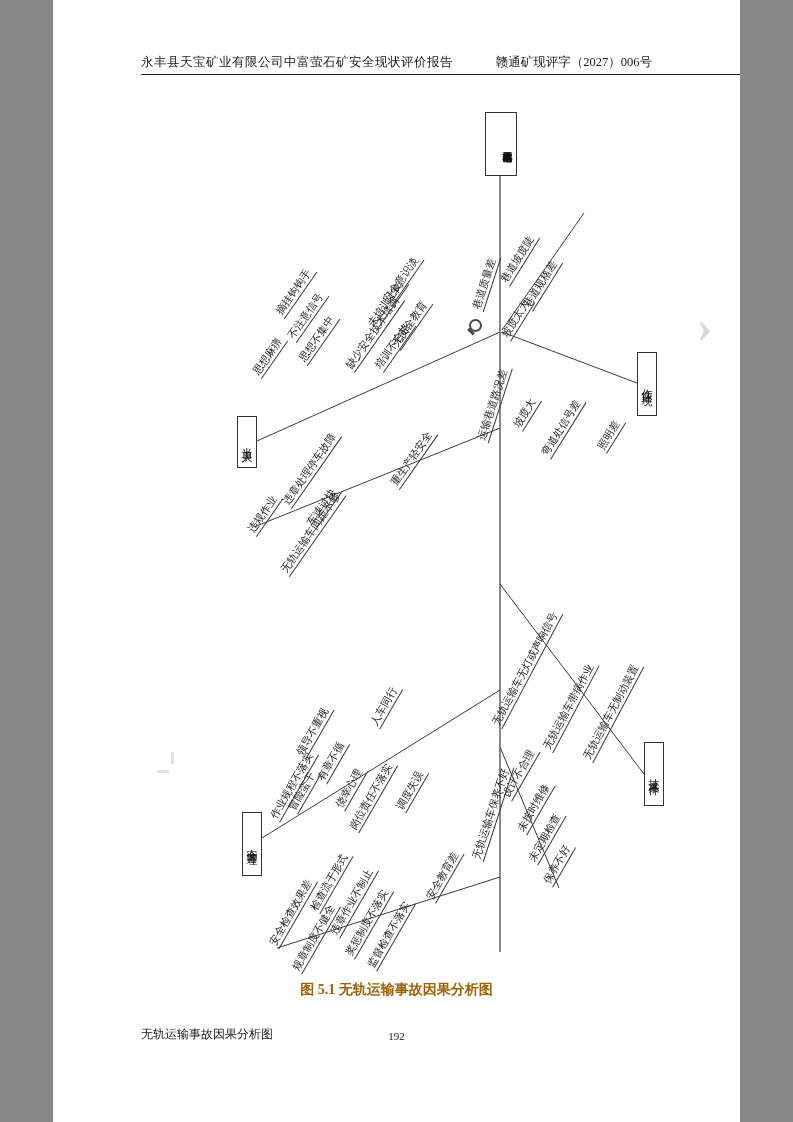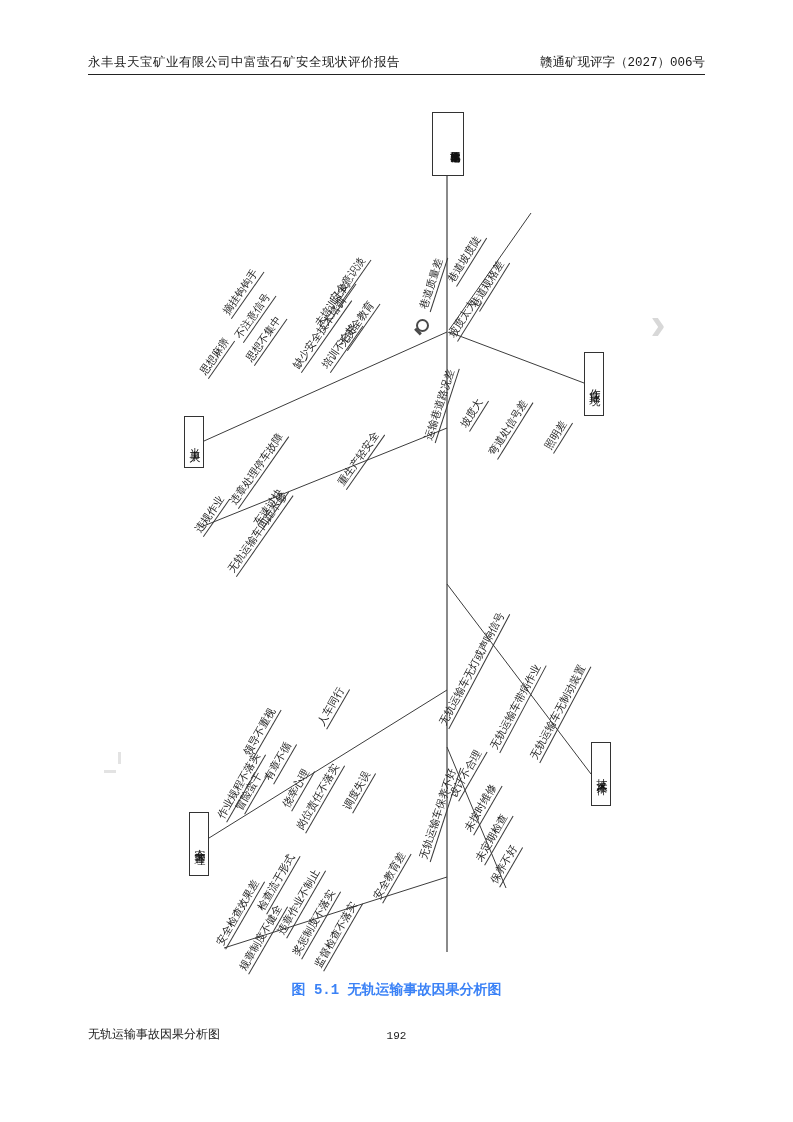--- a/index.html
+++ b/index.html
@@ -1,18 +1,18 @@
 <!DOCTYPE html>
 <html><head>
 <meta charset="utf-8">
 <style>
   html,body{margin:0;padding:0;background:#888;}
   .page{
-    position:relative;width:793px;height:1122px;margin:0 auto;background:#ffffff;
-    font-family:Liberation Mono, monospace;color:#1a1a1a;overflow:hidden;
+    position:relative;width:687px;height:1122px;margin:0 auto;background:#ffffff;
+    font-family:Liberation Serif, serif;color:#1a1a1a;overflow:hidden;
   }
   
   .hdr-left{position:absolute;left:88px;top:54px;font-size:12.5px;letter-spacing:.5px;}
   .hdr-right{position:absolute;right:88px;top:54px;font-size:12.5px;}
   .hdr-rule{position:absolute;left:88px;top:74px;width:617px;border-top:1.5px solid #222;height:0;}
   
   .lines{position:absolute;left:0;top:0;pointer-events:none;}
   
   .rlabel{
     position:absolute;white-space:nowrap;font-size:10.5px;color:#222;
@@ -20,21 +20,21 @@
   }
   .lined{border-bottom:1px solid #3a3a3a;padding:0 3px 1px 1px;}
   
   .vbox{
     position:absolute;border:1px solid #333;background:#fff;color:#111;
     writing-mode:vertical-rl;text-align:center;font-size:11px;line-height:17px;
     letter-spacing:2px;padding:3px 1px;box-sizing:border-box;
   }
   .effectbox{font-size:10px;line-height:13px;letter-spacing:0;width:32px;height:64px;padding:2px;}
   
-  .caption{position:absolute;left:0;width:100%;top:981px;text-align:center;font-size:14px;font-weight:bold;color:#3b82f6;}
+  .caption{position:absolute;left:0;width:100%;top:981px;text-align:center;font-size:14px;font-weight:bold;color:#a16207;}
   .footer-left{position:absolute;left:88px;top:1026px;font-size:12px;}
   .pagenum{position:absolute;left:0;width:100%;top:1030px;text-align:center;font-size:11px;}
   
   .magnifier{position:absolute;left:412px;top:319px;width:17px;height:17px;}
   .magnifier .glass{position:absolute;right:0;top:0;width:9px;height:9px;border:2px solid #4a4a4a;border-radius:50%;}
   .magnifier .handle{position:absolute;left:1px;bottom:1px;width:8px;height:2.5px;background:#4a4a4a;transform:rotate(45deg);transform-origin:100% 50%;}
   
   .next-chevron{position:absolute;left:644px;top:304px;font-size:46px;color:#d8d8d8;font-weight:bold;line-height:46px;cursor:pointer;}
   .edge-artifact{position:absolute;left:104px;top:752px;width:22px;height:26px;}
   .edge-artifact .bar-v{position:absolute;left:14px;top:0;width:3px;height:12px;background:#e3e3e3;}

